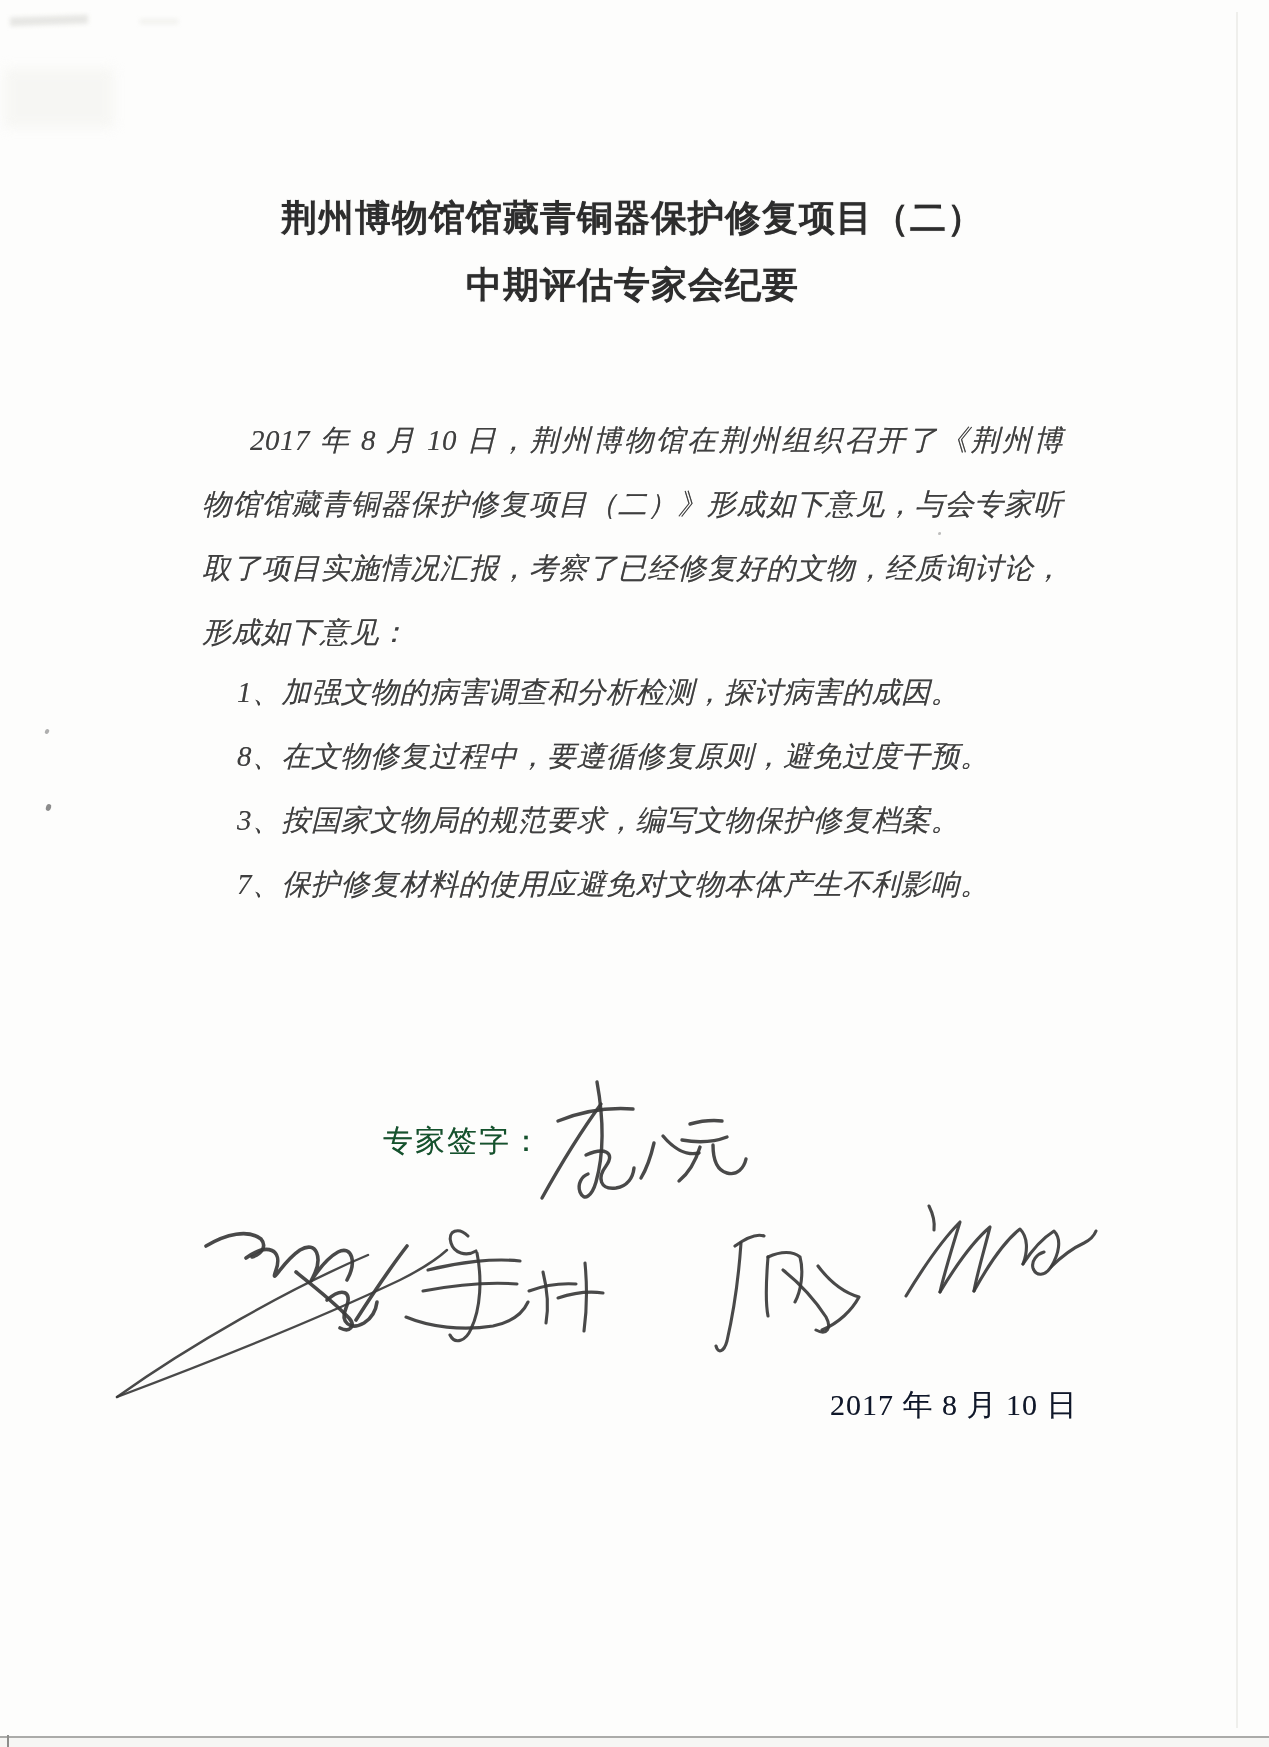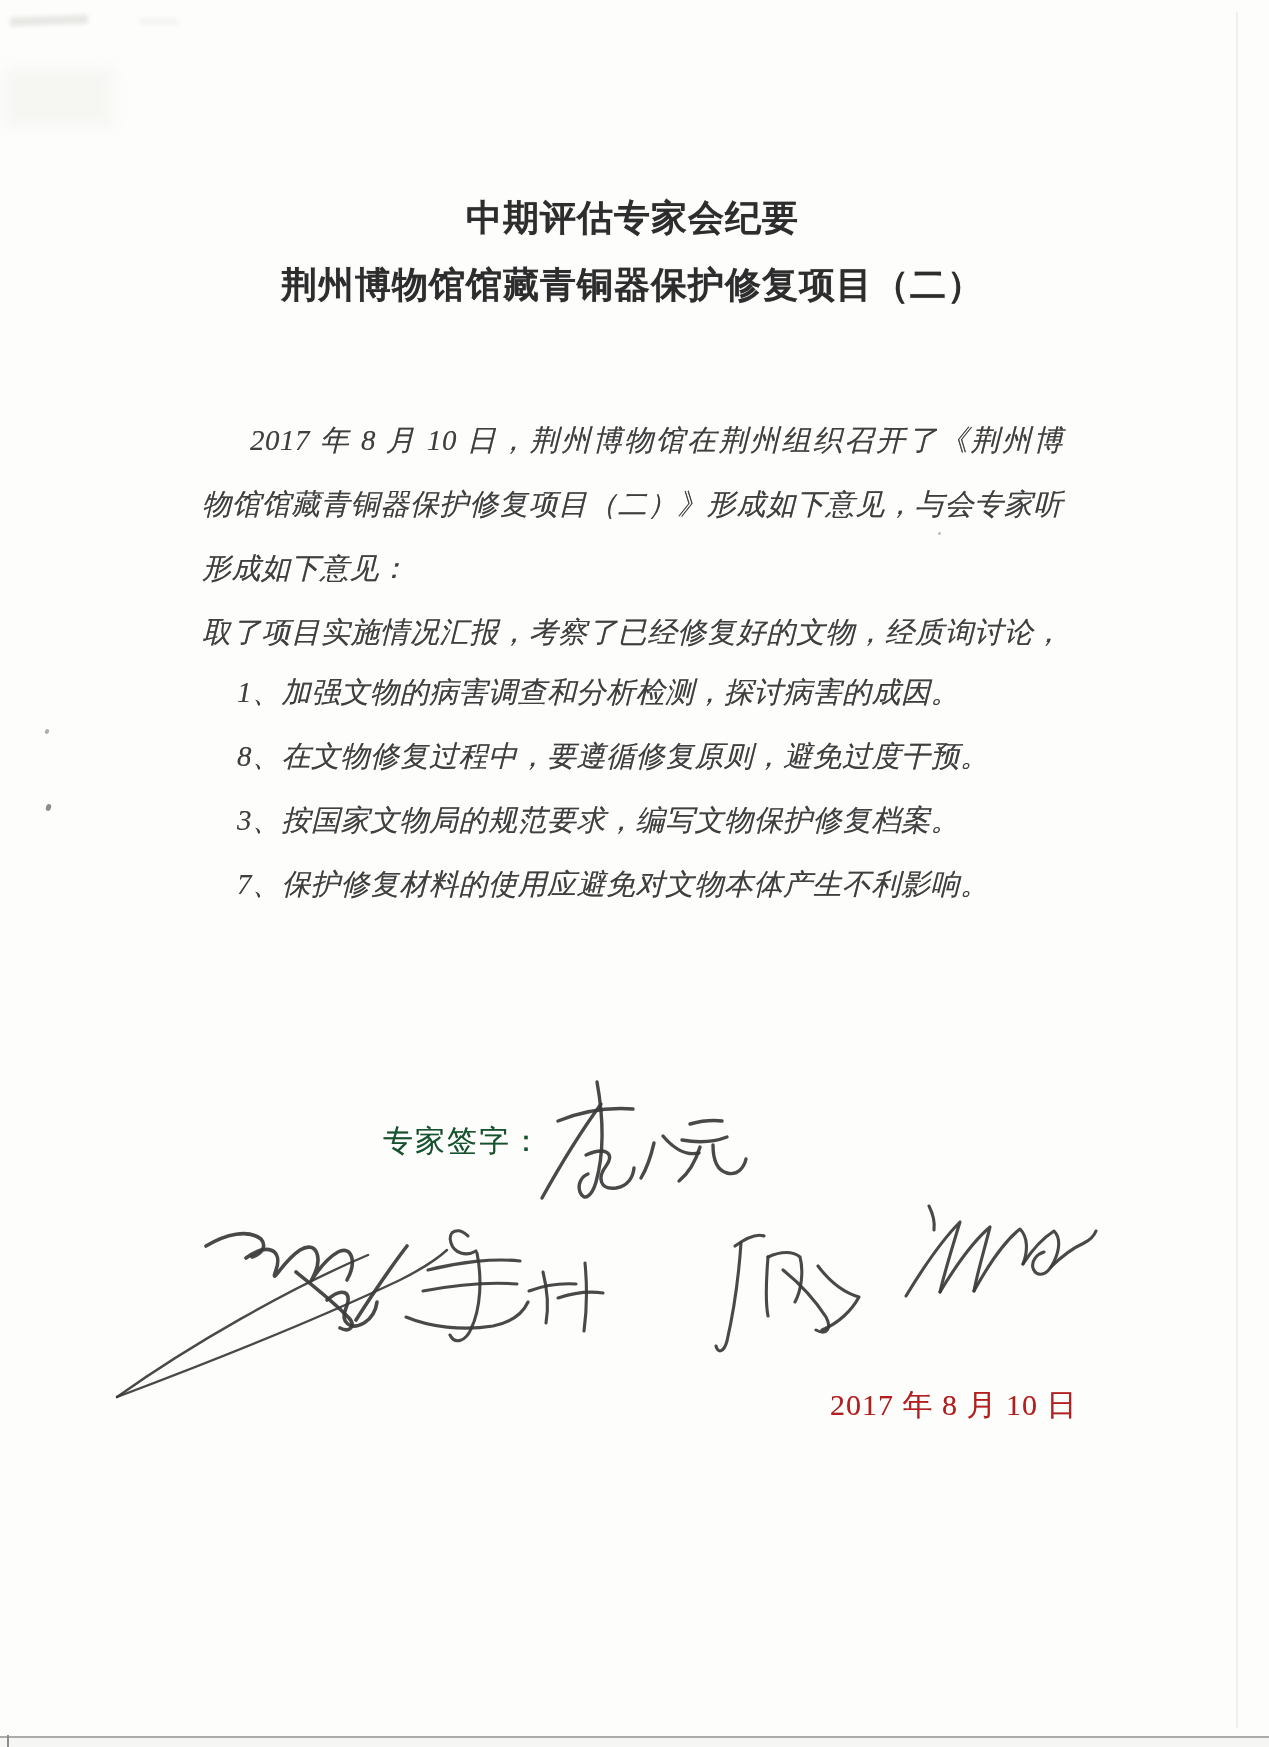--- a/index.html
+++ b/index.html
@@ -78,21 +78,21 @@
     font-style:italic;
   }
   .item{padding-left:35px;white-space:nowrap;}
   .sig-label{
     position:absolute;left:383px;top:1121px;
     font-size:30px;letter-spacing:2px;color:#14532d;
     text-shadow:0 0 .6px rgba(76,76,76,.5);
   }
   .doc-date{
     position:absolute;left:830px;top:1385px;
-    font-size:30px;letter-spacing:1px;color:#b91c1c;
+    font-size:30px;letter-spacing:1px;color:#0f172a;
     text-shadow:0 0 .6px rgba(69,69,69,.5);
     white-space:nowrap;
   }
   .signatures-svg{position:absolute;left:0;top:0;}
   .signatures-svg path{
     fill:none;stroke:var(--pen-ink);
     stroke-linecap:round;stroke-linejoin:round;
     opacity:.92;
   }
 </style>
@@ -106,29 +106,29 @@
   <div class="smudge-leftedge"></div>
   <div class="speck speck-a"></div>
   <div class="speck speck-b"></div>
   <div class="speck speck-c"></div>
   <div class="edge-right"></div>
   <div class="scan-bottom-line"></div>
   <div class="scan-bottom-area"></div>
   <div class="scan-bottom-tick"></div>
 
   <div class="title-block">
+    <div>荆州博物馆馆藏青铜器保护修复项目（二）</div>
     <div>中期评估专家会纪要</div>
-    <div>荆州博物馆馆藏青铜器保护修复项目（二）</div>
   </div>
 
   <div class="para-block">
     <div class="pline j indent">2017 年 8 月 10 日，荆州博物馆在荆州组织召开了《荆州博</div>
     <div class="pline j">物馆馆藏青铜器保护修复项目（二）》形成如下意见，与会专家听</div>
+    <div class="pline j">取了项目实施情况汇报，考察了已经修复好的文物，经质询讨论，</div>
     <div class="pline">形成如下意见：</div>
-    <div class="pline j">取了项目实施情况汇报，考察了已经修复好的文物，经质询讨论，</div>
   </div>
 
   <div class="items-block">
     <div class="item">1、加强文物的病害调查和分析检测，探讨病害的成因。</div>
     <div class="item">8、在文物修复过程中，要遵循修复原则，避免过度干预。</div>
     <div class="item">3、按国家文物局的规范要求，编写文物保护修复档案。</div>
     <div class="item">7、保护修复材料的使用应避免对文物本体产生不利影响。</div>
   </div>
 
   <div class="sig-label">专家签字：</div>

